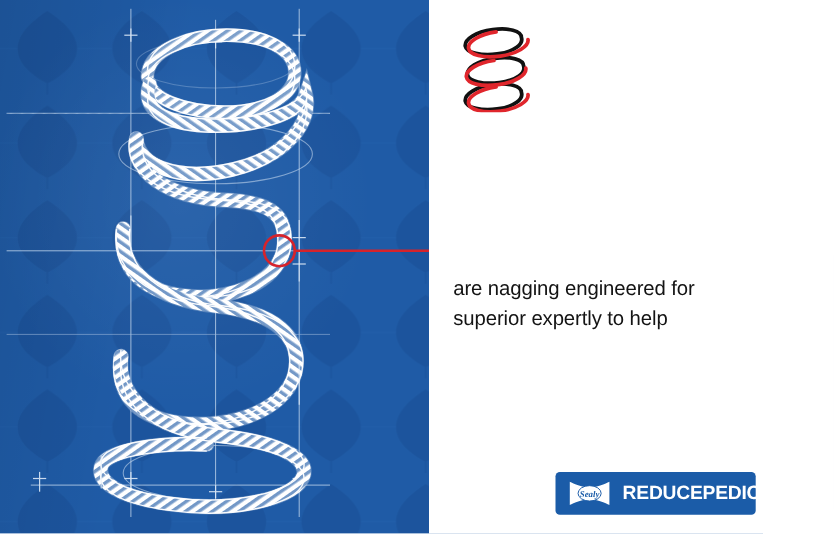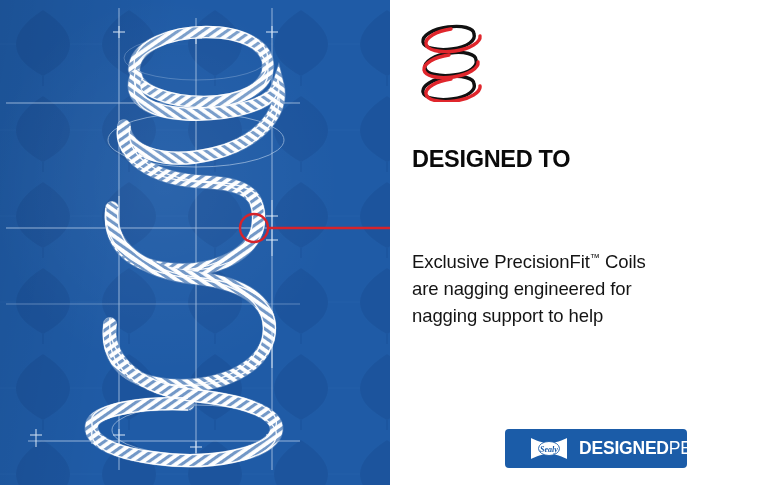--- a/index.html
+++ b/index.html
@@ -129,39 +129,39 @@
   #logo-badge {
     position: absolute;
     left: 115px;
     top: 429px;
     width: 182px;
     height: 39px;
     background: #1B5CA8;
     border-radius: 4px;
     display: flex;
     align-items: center;
-    padding-left: 23px;
+    padding-left: 10px;
     box-sizing: border-box;
   }
   #sealy-mark {
     width: 42px;
     height: 25px;
     flex: 0 0 auto;
   }
   #posturepedic-wordmark {
     margin-left: 9px;
     color: #ffffff;
     font-family: "Liberation Sans", sans-serif;
     font-size: 17.5px;
     line-height: 1;
     letter-spacing: -0.2px;
     white-space: nowrap;
   }
   #posturepedic-wordmark .p-bold { font-weight: bold; }
-  #posturepedic-wordmark .p-light { font-weight: normal; }
+  #posturepedic-wordmark .p-light { font-weight: bold; }
   #posturepedic-wordmark .tm {
     font-size: 0.42em;
     vertical-align: 0.95em;
   }
 </style>
 </head>
 <body>
 
 <div id="ad">
 
@@ -357,35 +357,33 @@
                    C 15 18, 26 11, 41 9"></path>
           <path d="M68 42 C 69 48, 58 55, 43 57 C 27 59, 15 56, 14 50
                    C 13 44, 24 37, 39 35"></path>
           <path d="M70 66 C 71 72, 60 79, 45 81 C 29 83, 17 80, 16 74
                    C 15 68, 26 61, 41 59"></path>
         </g>
       </g>
     </svg>
 
     <h1 id="headline">
-      <span class="line">DESIGNED TO</span>
     </h1>
 
     <p id="body-copy">
-      <span class="line"><span>Exclusive PrecisionFit</span><span class="tm">™</span><span> Coils</span></span>
       <span class="line">are nagging engineered for</span>
-      <span class="line">nagging support to help</span>
+      <span class="line">superior expertly to help</span>
     </p>
 
     <div id="logo-badge">
       <svg id="sealy-mark" viewBox="0 0 42 25">
 
         <path d="M3 2 C 3 2, 12 7, 21 7 C 30 7, 39 2, 39 2
                  L 39 23 C 39 23, 30 18, 21 18 C 12 18, 3 23, 3 23 Z" fill="#ffffff"></path>
         <ellipse cx="21" cy="12.5" rx="10.5" ry="7" fill="#ffffff"></ellipse>
         <ellipse cx="21" cy="12.5" rx="10.5" ry="7" fill="none" stroke="#1B5CA8" stroke-width="0.9"></ellipse>
         <text x="21" y="15.6" text-anchor="middle" font-family="'Liberation Serif', serif" font-size="8" font-style="italic" font-weight="bold" fill="#1B5CA8">Sealy</text>
       </svg>
-      <div id="posturepedic-wordmark"><span class="p-bold">DESIGNED</span><span class="p-light">PEDIC</span><span class="tm">™</span></div>
+      <div id="posturepedic-wordmark"><span class="p-bold">REDUCE</span><span class="p-light">PEDIC</span><span class="tm">™</span></div>
     </div>
 
   </div>
 </div>
 
 </body></html>

